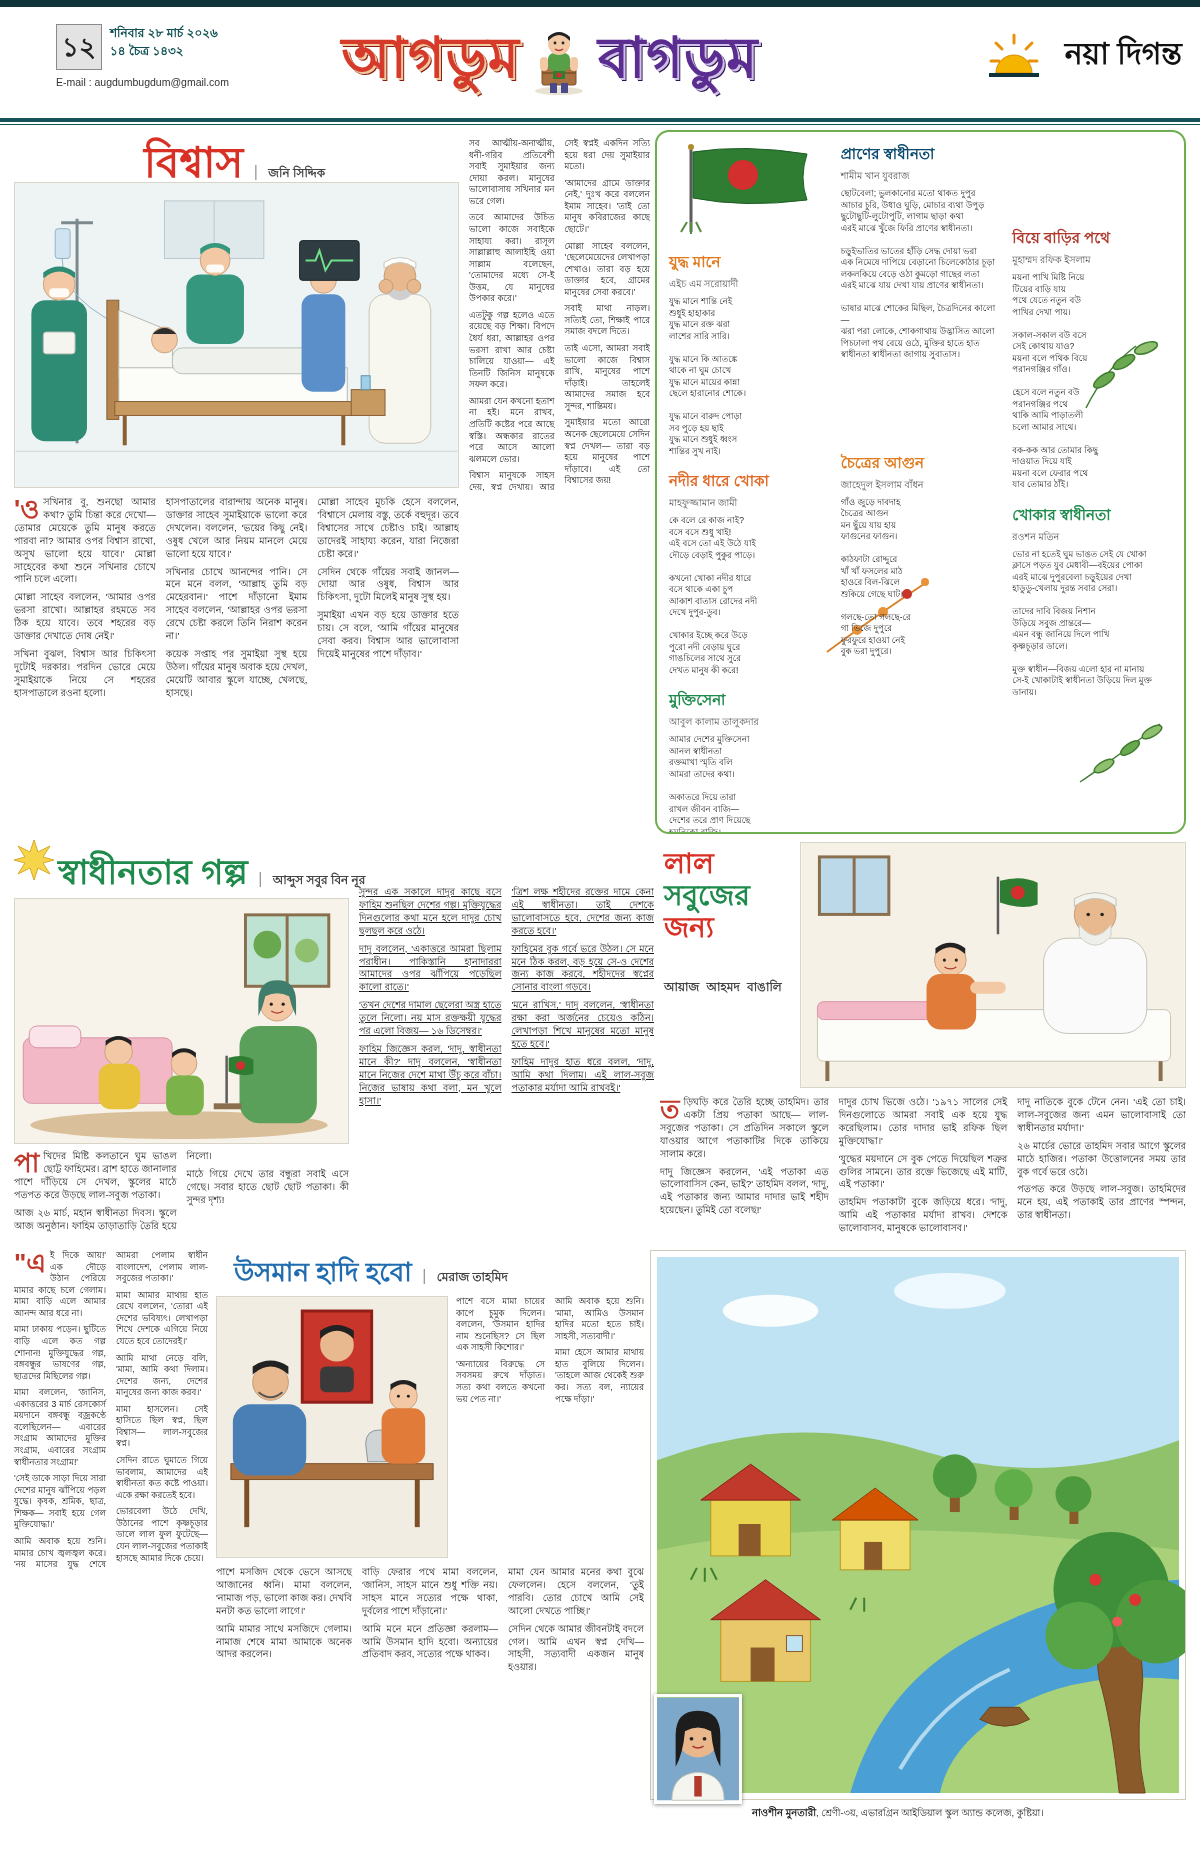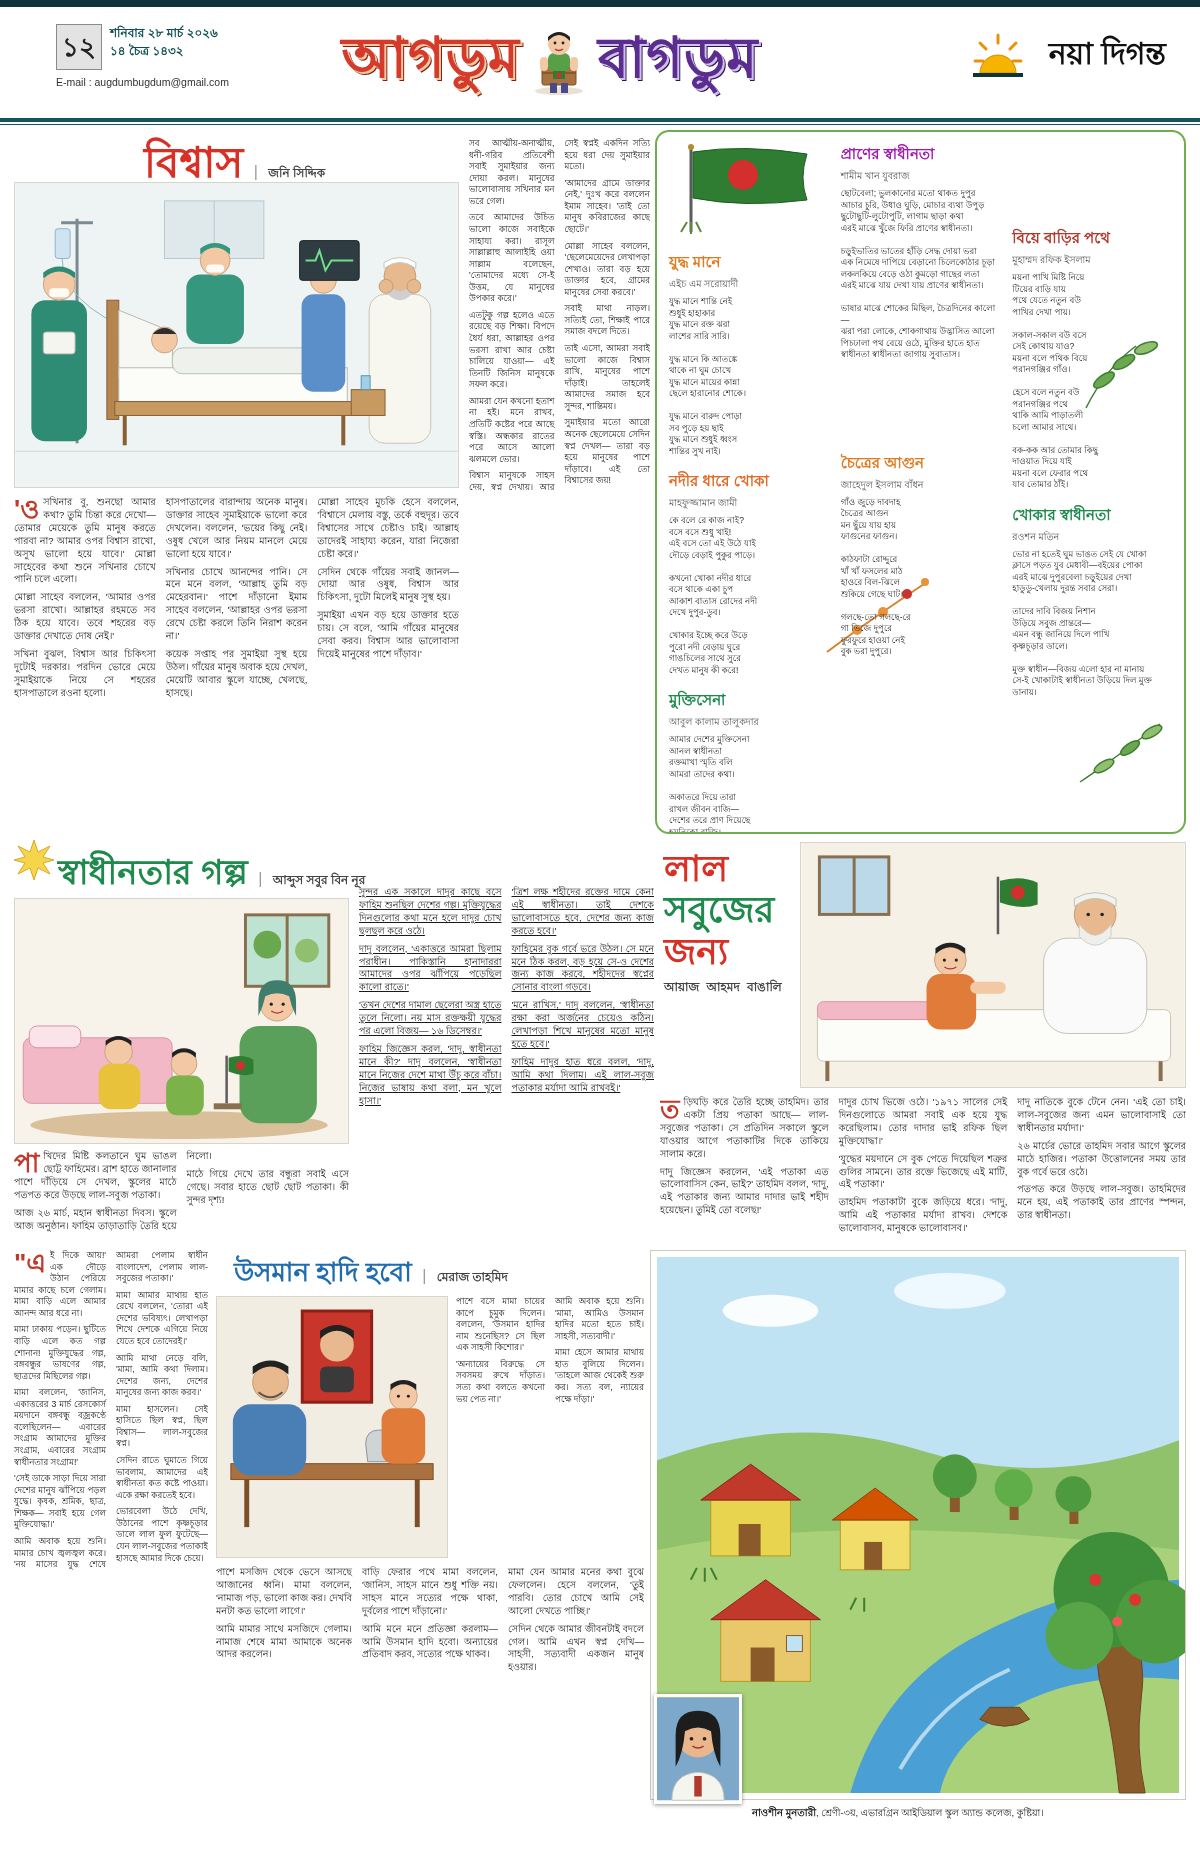--- a/index.html
+++ b/index.html
@@ -19,21 +19,21 @@
     font-size:26px; font-weight:bold; color:#222; text-align:center; line-height:44px; margin-right:8px;
   }
   .date-line { font-size:12px; font-weight:bold; color:#0f4f52; line-height:1.5; }
   .email-line { clear:both; padding-top:6px; font-size:10.5px; color:#333; }
   .mh-center {
     position:absolute; left:270px; top:2px; width:560px; height:100px;
     display:flex; align-items:center; justify-content:center; gap:6px;
   }
   .mh-word-1 { font-size:56px; font-weight:bold; color:#d63a2a; text-shadow:2px 2px 0 #f0c9a0, 3px 3px 0 #8a1d12; letter-spacing:1px; }
   .mh-word-2 { font-size:56px; font-weight:bold; color:#5b2d91; text-shadow:2px 2px 0 #cfc0e8, 3px 3px 0 #2e1355; letter-spacing:1px; }
-  .mh-right { position:absolute; right:34px; top:20px; display:flex; align-items:flex-end; gap:24px; }
+  .mh-right { position:absolute; right:18px; top:20px; display:flex; align-items:flex-end; gap:24px; }
   .brand-text { font-size:30px; font-weight:bold; color:#111; }
   .mh-rule { position:absolute; left:0; top:118px; width:1200px; height:4px; background:#14555a; }
   .mh-rule2 { position:absolute; left:0; top:124px; width:1200px; height:1px; background:#14555a; }
 
   
   .body-text p { font-size:9.5px; line-height:1.36; text-align:justify; margin:0 0 5px 0; color:#1c1c1c; }
   .body-text.small p { font-size:8.7px; line-height:1.33; }
   .cols2 { column-count:2; column-gap:10px; }
   .cols3 { column-count:3; column-gap:10px; }
   .clip { overflow:hidden; }
@@ -69,21 +69,21 @@
   #art-golpo .title-row { position:absolute; left:44px; top:4px; }
   #art-golpo .title-row .art-title { font-size:34px; }
   #art-golpo .star { position:absolute; left:-2px; top:-4px; }
   #art-golpo .illo { position:absolute; left:0; top:56px; width:335px; height:246px; }
   #art-golpo .txt-a { position:absolute; left:345px; top:44px; width:295px; height:356px;text-decoration:underline; }
   #art-golpo .txt-b { position:absolute; left:0; top:308px; width:335px; height:92px; }
 
   
   #art-lal { position:absolute; left:660px; top:842px; width:526px; height:400px; }
   #art-lal .title-stack { position:absolute; left:4px; top:6px; width:130px; }
-  #art-lal .title-stack .tline { font-size:36px; font-weight:bold; line-height:1.15; }
+  #art-lal .title-stack .tline { font-size:28px; font-weight:bold; line-height:1.15; }
   #art-lal .byline { position:absolute; left:4px; top:136px; width:130px;font-family:Liberation Mono, monospace; }
   #art-lal .illo { position:absolute; left:140px; top:0; width:386px; height:246px; }
   #art-lal .txt { position:absolute; left:0; top:254px; width:526px; height:146px; }
 
   
   #cont-left { position:absolute; left:14px; top:1250px; width:194px; height:606px; }
   #art-usman { position:absolute; left:216px; top:1250px; width:428px; height:606px; }
   #art-usman .title-row { position:absolute; left:18px; top:2px; }
   #art-usman .title-row .art-title { font-size:26px; }
   #art-usman .illo { position:absolute; left:0; top:46px; width:232px; height:262px; }
@@ -328,21 +328,21 @@
 
 লক্ষ প্রাণের বিনিময়ে
 স্বাধীনতা পেলাম
 বীর শহীদ সব সেনাদের
 জানাই হাজার সালাম।</div>
         </div>
       </div>
 
       <div>
         <div class="poem">
-          <h3 class="poem-title" style="color: #a21caf;">প্রাণের স্বাধীনতা</h3>
+          <h3 class="poem-title" style="color: #0c4a6e;">প্রাণের স্বাধীনতা</h3>
           <div class="poem-byline">শামীম খান যুবরাজ</div>
           <div class="poem-lines">ছোটবেলা; ভুলকানোর মতো থাকত দুপুর
 আচার চুরি, উধাও ঘুড়ি, মোচার ব্যথা উপুড়
 ছুটোছুটি-লুটোপুটি, লাগাম ছাড়া কথা
 এরই মাঝে খুঁজে ফিরি প্রাণের স্বাধীনতা।
 
 চড়ুইভাতির ভাতের হাঁড়ি সেদ্ধ দোয়া ভরা
 এক নিমেষে দাপিয়ে বেড়ানো চিলেকোঠার চূড়া
 লকলকিয়ে বেড়ে ওঠা কুমড়ো গাছের লতা
 এরই মাঝে যায় দেখা যায় প্রাণের স্বাধীনতা।

